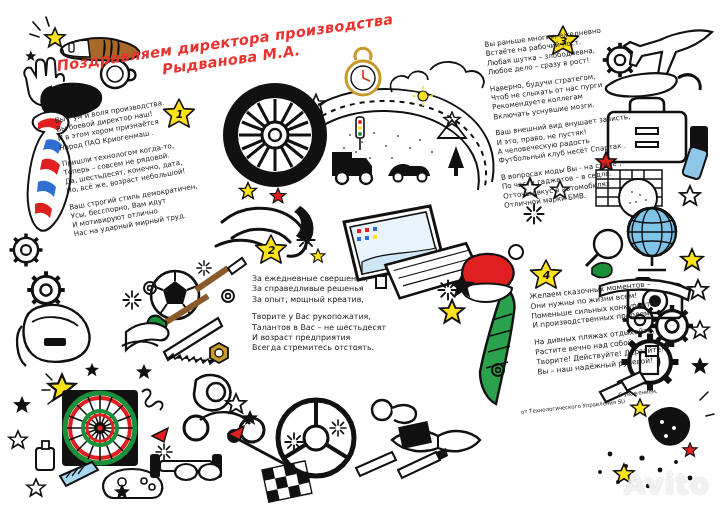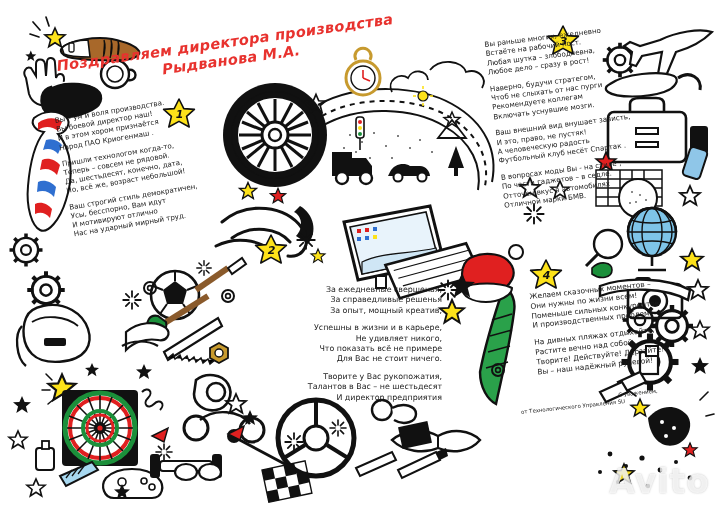--- a/index.html
+++ b/index.html
@@ -30,21 +30,21 @@
   
   .verse{position:absolute;color:#1a1a1a;}
   .verse p{margin:0 0 7px 0;}
   .verse .ln{display:block;white-space:nowrap;}
 
   #verse-1{
     left:54px;top:116px;width:210px;font-size:7.1px;line-height:9.2px;
     transform:rotate(-9.5deg);transform-origin:left top;
   }
   #verse-2{
-    left:252px;top:285px;width:190px;font-size:7.9px;line-height:10.4px;text-align:right;
+    left:252px;top:274px;width:190px;font-size:7.9px;line-height:10.4px;
   }
   #verse-3{
     left:484px;top:40px;width:180px;font-size:7.1px;line-height:9.4px;
     transform:rotate(-7deg);transform-origin:left top;
   }
   #verse-4{
     left:529px;top:292px;width:180px;font-size:7.4px;line-height:9.8px;
     transform:rotate(-6deg);transform-origin:left top;
   }
   #signature{
@@ -63,21 +63,21 @@
     font-size:11px;font-weight:bold;color:#111;font-style:italic;
     padding-top:1px;padding-left:1px;
   }
   #star-1{left:162px;top:97px;}
   #star-2{left:254px;top:233px;}
   #star-3{left:546px;top:24px;}
   #star-4{left:529px;top:258px;}
 
   
   #watermark{
-    position:absolute;right:10px;bottom:8px;font-size:33px;font-weight:bold;
+    position:absolute;right:10px;bottom:8px;font-size:28px;font-weight:bold;
     color:rgba(255,255,255,.75);letter-spacing:1px;
     text-shadow:0 0 2px rgba(120,120,120,.45);
     font-family:"DejaVu Sans","Liberation Sans",sans-serif;
   }
 </style>
 </head>
 <body>
 
 <div id="poster">
 
@@ -631,29 +631,24 @@
     </p>
   </div>
 
   <div class="verse" id="verse-2">
     <p>
       <span class="ln">За ежедневные свершенья,</span>
       <span class="ln">За справедливые решенья</span>
       <span class="ln">За опыт, мощный креатив,</span>
     </p>
     <p>
-      <span class="ln">Успешны в жизни и в карьере,</span>
-      <span class="ln">Не удивляет никого,</span>
-      <span class="ln">Что показать всё не примере</span>
-      <span class="ln">Для Вас не стоит ничего.</span>
-    </p>
-    <p>
       <span class="ln">Творите у Вас рукопожатия,</span>
       <span class="ln">Талантов в Вас – не шестьдесят</span>
-      <span class="ln">И директор предприятия</span>
+      <span class="ln">И возраст предприятия</span>
+      <span class="ln">Всегда стремитесь отстоять.</span>
     </p>
   </div>
 
   <div class="verse" id="verse-3">
     <p>
       <span class="ln">Вы раньше многих, ежедневно</span>
       <span class="ln">Встаёте на рабочий пост.</span>
       <span class="ln">Любая шутка – злободневна,</span>
       <span class="ln">Любое дело – сразу в рост!</span>
     </p>

